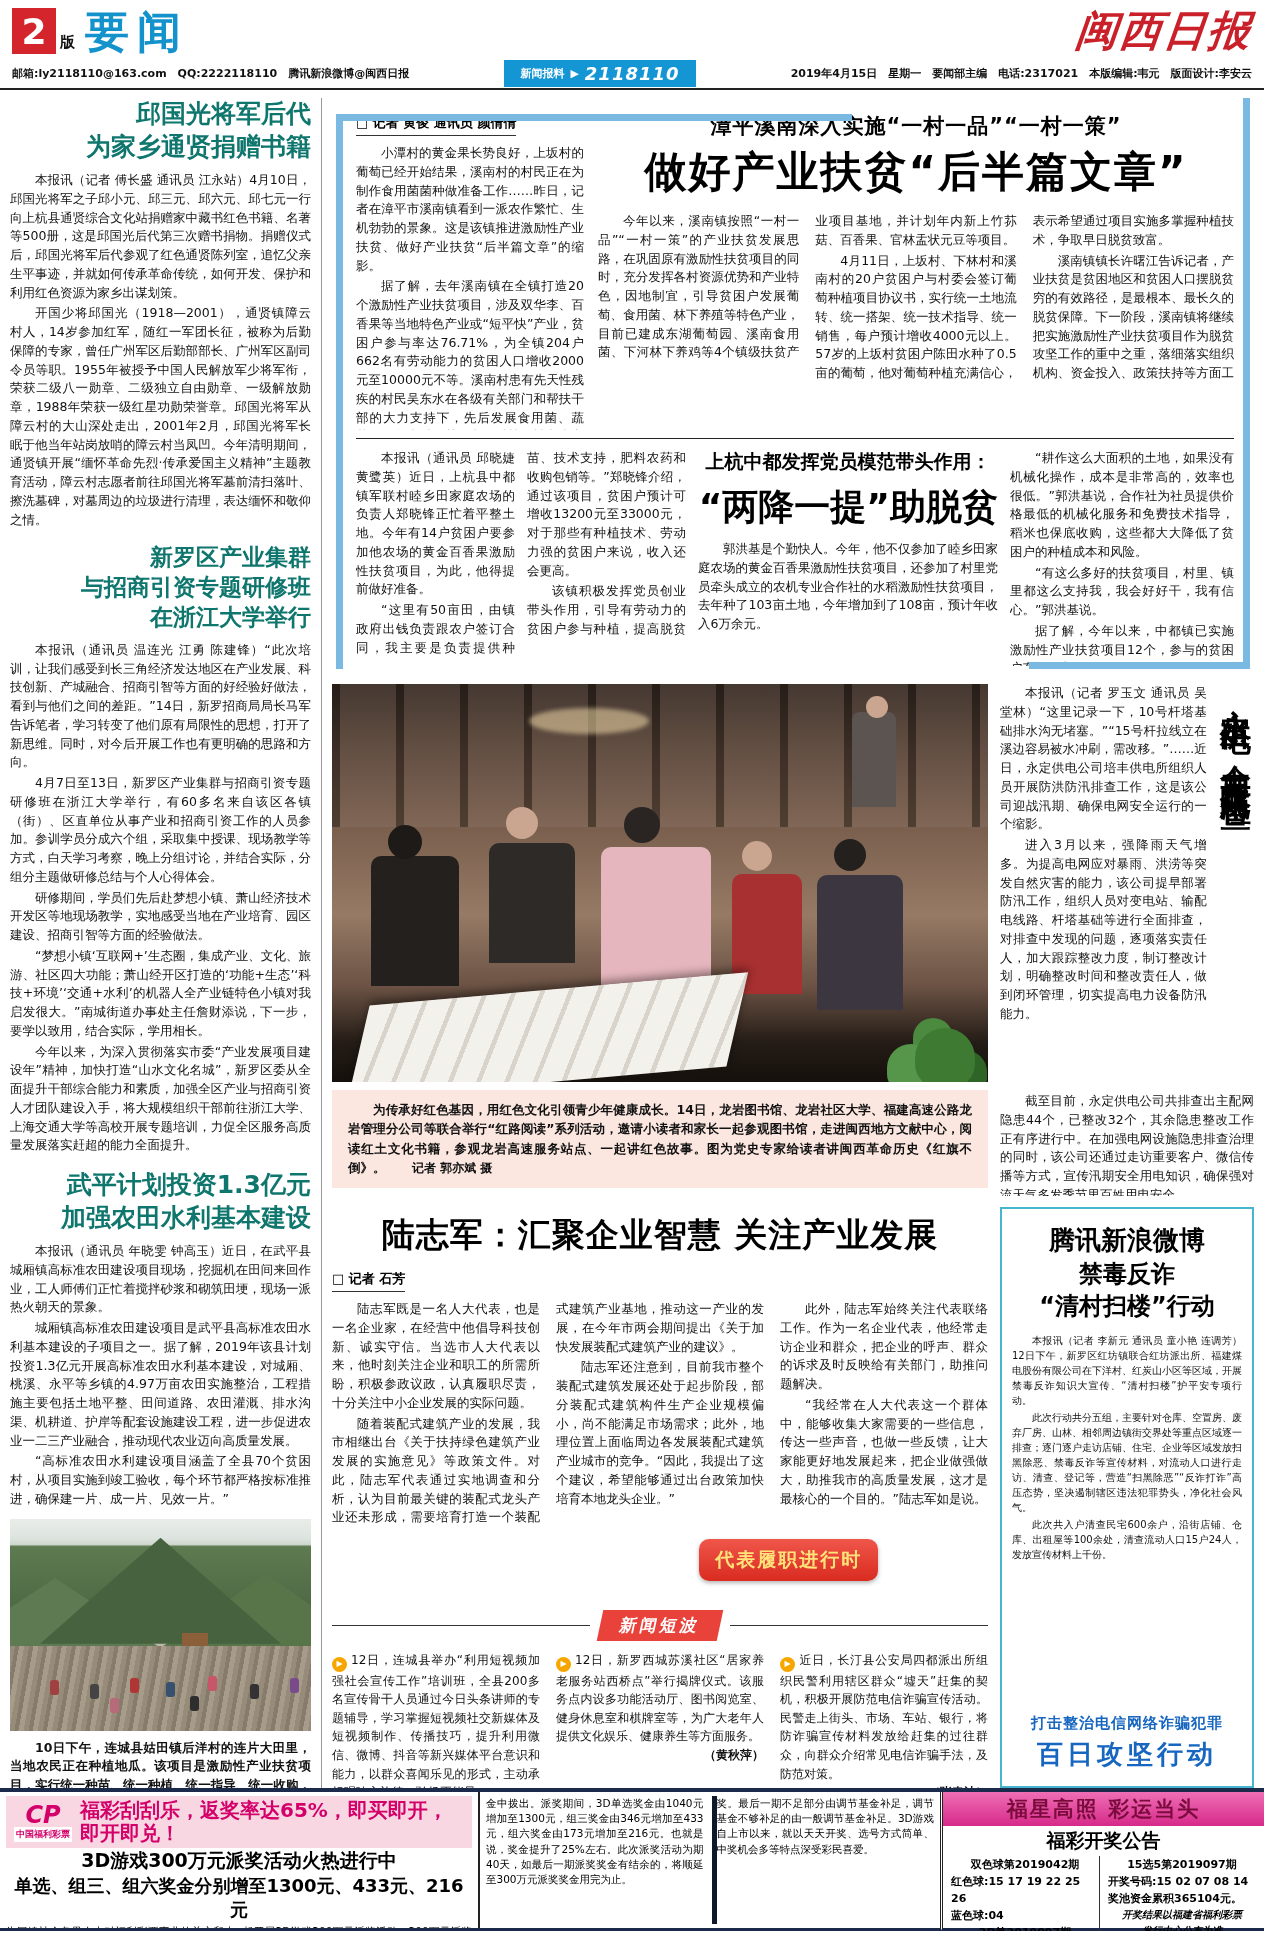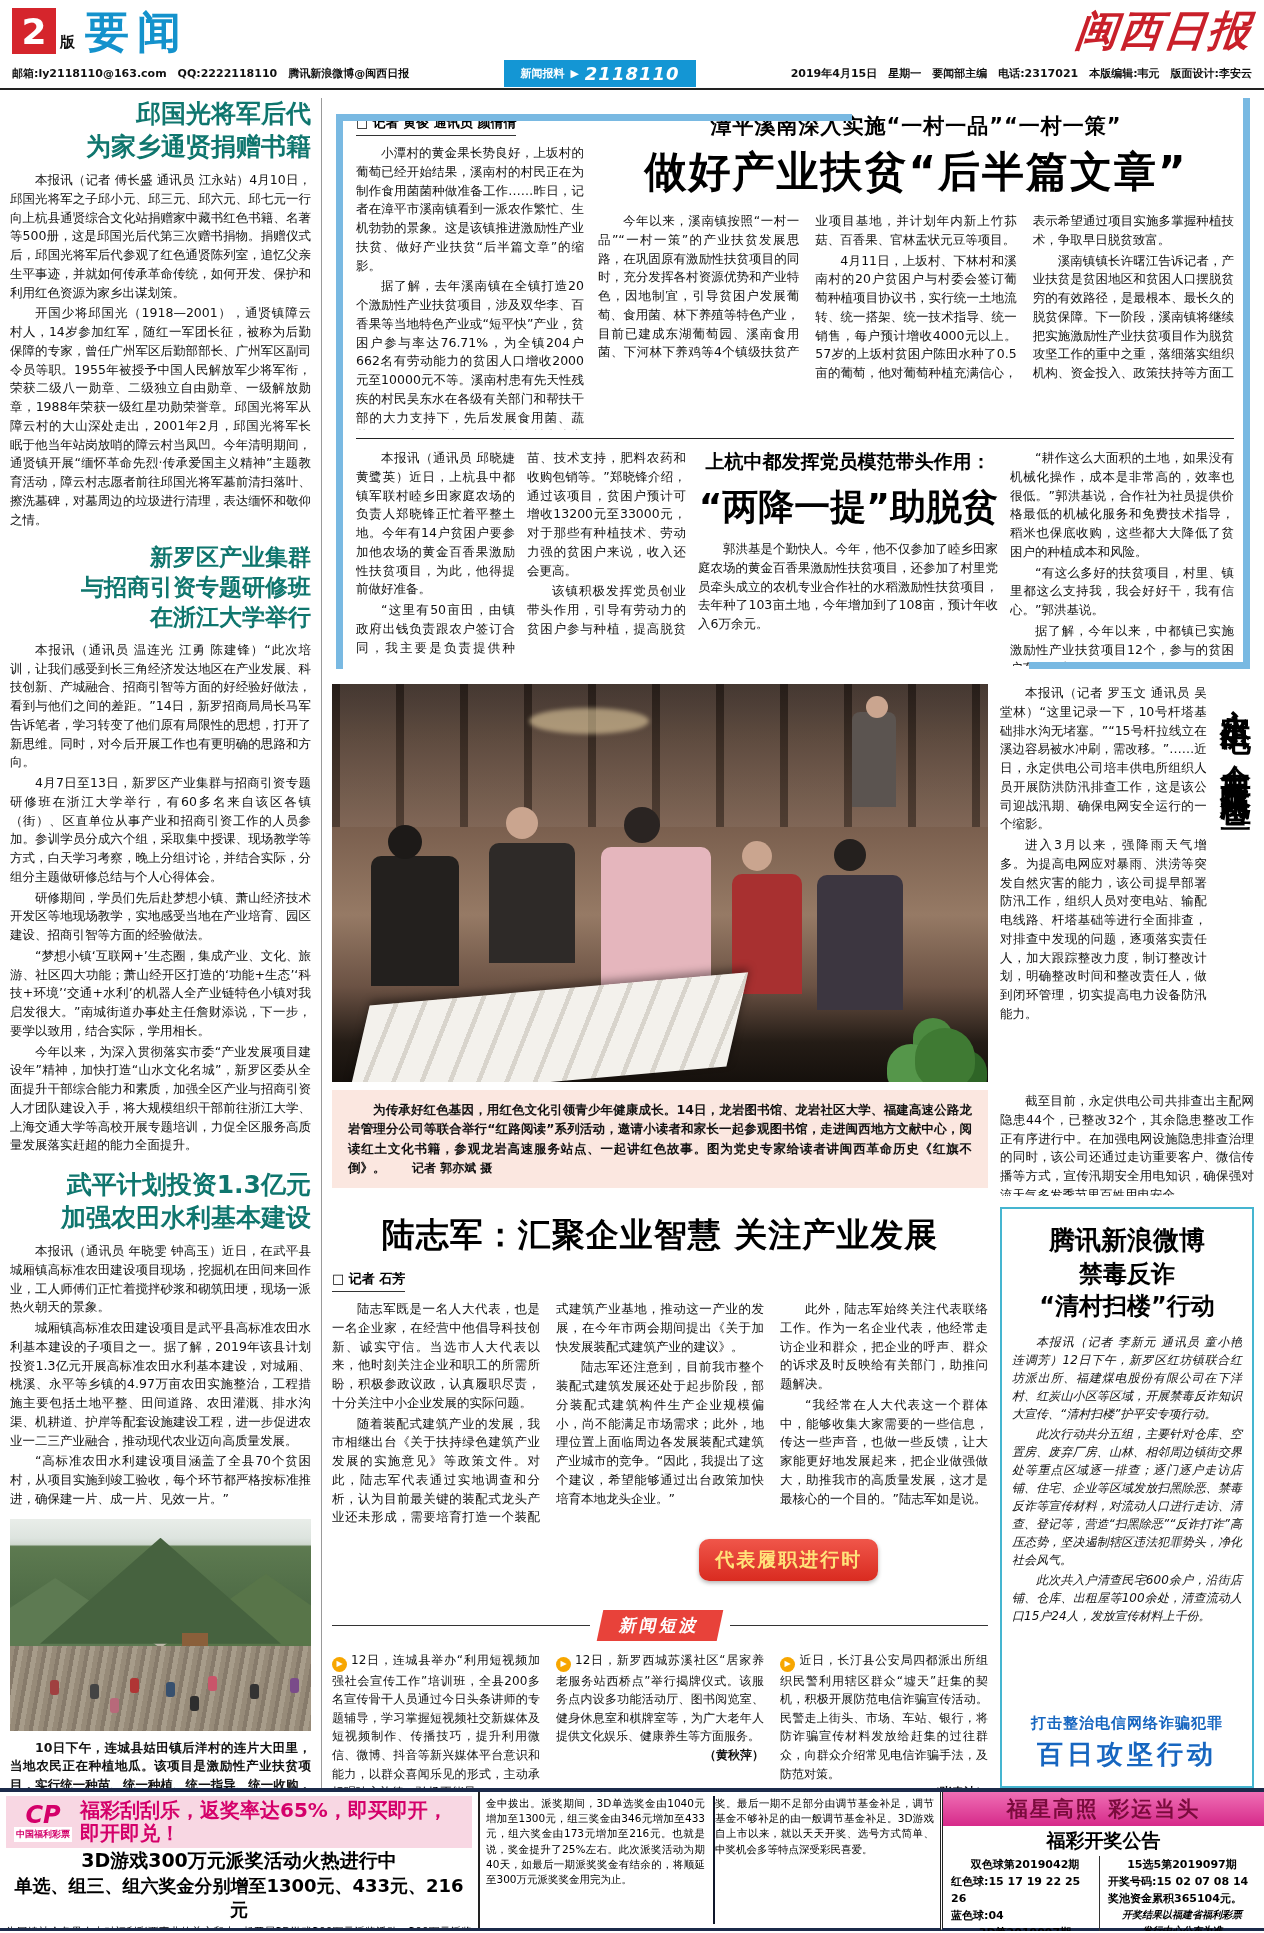--- a/index.html
+++ b/index.html
@@ -102,40 +102,40 @@
   .db-header:before, .db-header:after { content:""; flex:1; border-top:1px solid #333; }
   .db-label { background:#e8423a; color:#fff; font-size:17px; font-weight:900; padding:4px 20px; transform:skewX(-12deg); letter-spacing:3px; }
   .briefs { display:flex; gap:16px; }
   .brief { flex:1; font-size:12px; line-height:1.55; text-align:justify; color:#111; }
   .brief-icon { display:inline-flex; width:15px; height:15px; border-radius:50%; background:#f7a600; color:#fff; font-size:8px; align-items:center; justify-content:center; margin-right:4px; vertical-align:-2px; }
   .brief .author { display:block; text-align:right; font-weight:bold; }
 
   .hf-box { width:254px; flex:none; border:2px solid #45b5d0; padding:14px 10px 10px 10px; display:flex; flex-direction:column; overflow:hidden; }
   .hf-t { text-align:center; font-weight:900; line-height:1.35; }
   .hf-t1 { font-size:26px; } .hf-t2 { font-size:24px; } .hf-t3 { font-size:24px; margin-bottom:10px; }
-  .hf-box .p { font-size:12px;font-style:italic; }
+  .hf-box .p { font-size:10px; }
   .hf-slogans { margin-top:auto; text-align:center; color:#1766c0; font-weight:900; padding-bottom:4px; }
   .hf-s1 { font-size:15px; letter-spacing:1px; }
   .hf-s2 { font-size:26px; letter-spacing:4px; margin-top:4px; }
 
   
   .ads { height:143px; display:flex; border-top:4px solid #1b2a4a; overflow:hidden; }
   .ad-left { flex:1; display:flex; border-bottom:3px solid #1b2a4a; overflow:hidden; }
   .ad-left-main { width:478px; flex:none; padding:4px 6px; }
   .lot-banner { background:#f8d7e3; display:flex; align-items:center; gap:8px; padding:4px 8px; height:52px; }
   .cp-logo { text-align:center; flex:none; }
   .cp-mark { font-size:24px; font-weight:900; font-style:italic; color:#d4006a; line-height:1; display:block; }
   .cp-name { font-size:9px; font-weight:bold; color:#d4006a; background:#fff; padding:1px 2px; display:block; }
   .lot-head { color:#d4006a; font-size:20px; font-weight:900; line-height:1.15; }
   .lot-sub1 { text-align:center; font-size:19px; font-weight:900; margin-top:0; }
   .lot-sub2 { text-align:center; font-size:18px; font-weight:900; }
   .lot-cols2 { display:flex; gap:8px; margin-top:2px; }
   .lot-small { font-size:10.5px; line-height:1.45; text-align:justify; flex:1; }
   .ad-left-right { flex:1; border-left:2px solid #222; display:flex; padding:4px 6px; gap:8px; }
-  .ad-left-right .lot-small + .lot-small { border-left:2px solid #0f172a; }
+  .ad-left-right .lot-small + .lot-small { border-left:5px solid #0f172a; }
 
   .ad-right { width:324px; flex:none; border-left:3px double #222; border-bottom:3px solid #1b2a4a; }
   .res-banner { background:linear-gradient(#ef6eb4,#d62a8a); color:#7a0b3c; text-align:center; font-size:21px; font-weight:900; letter-spacing:2px; padding:3px 0; }
   .res-title { text-align:center; font-size:19px; font-weight:900; padding:2px 0; }
   .res-cols { display:flex; padding:0 8px; }
   .res-col { flex:1; font-size:11px; font-weight:bold; line-height:1.55; }
   .res-col + .res-col { border-left:1px solid #333; padding-left:8px; }
   .res-note { font-style:italic; font-size:10px; }
 </style>
 </head>

